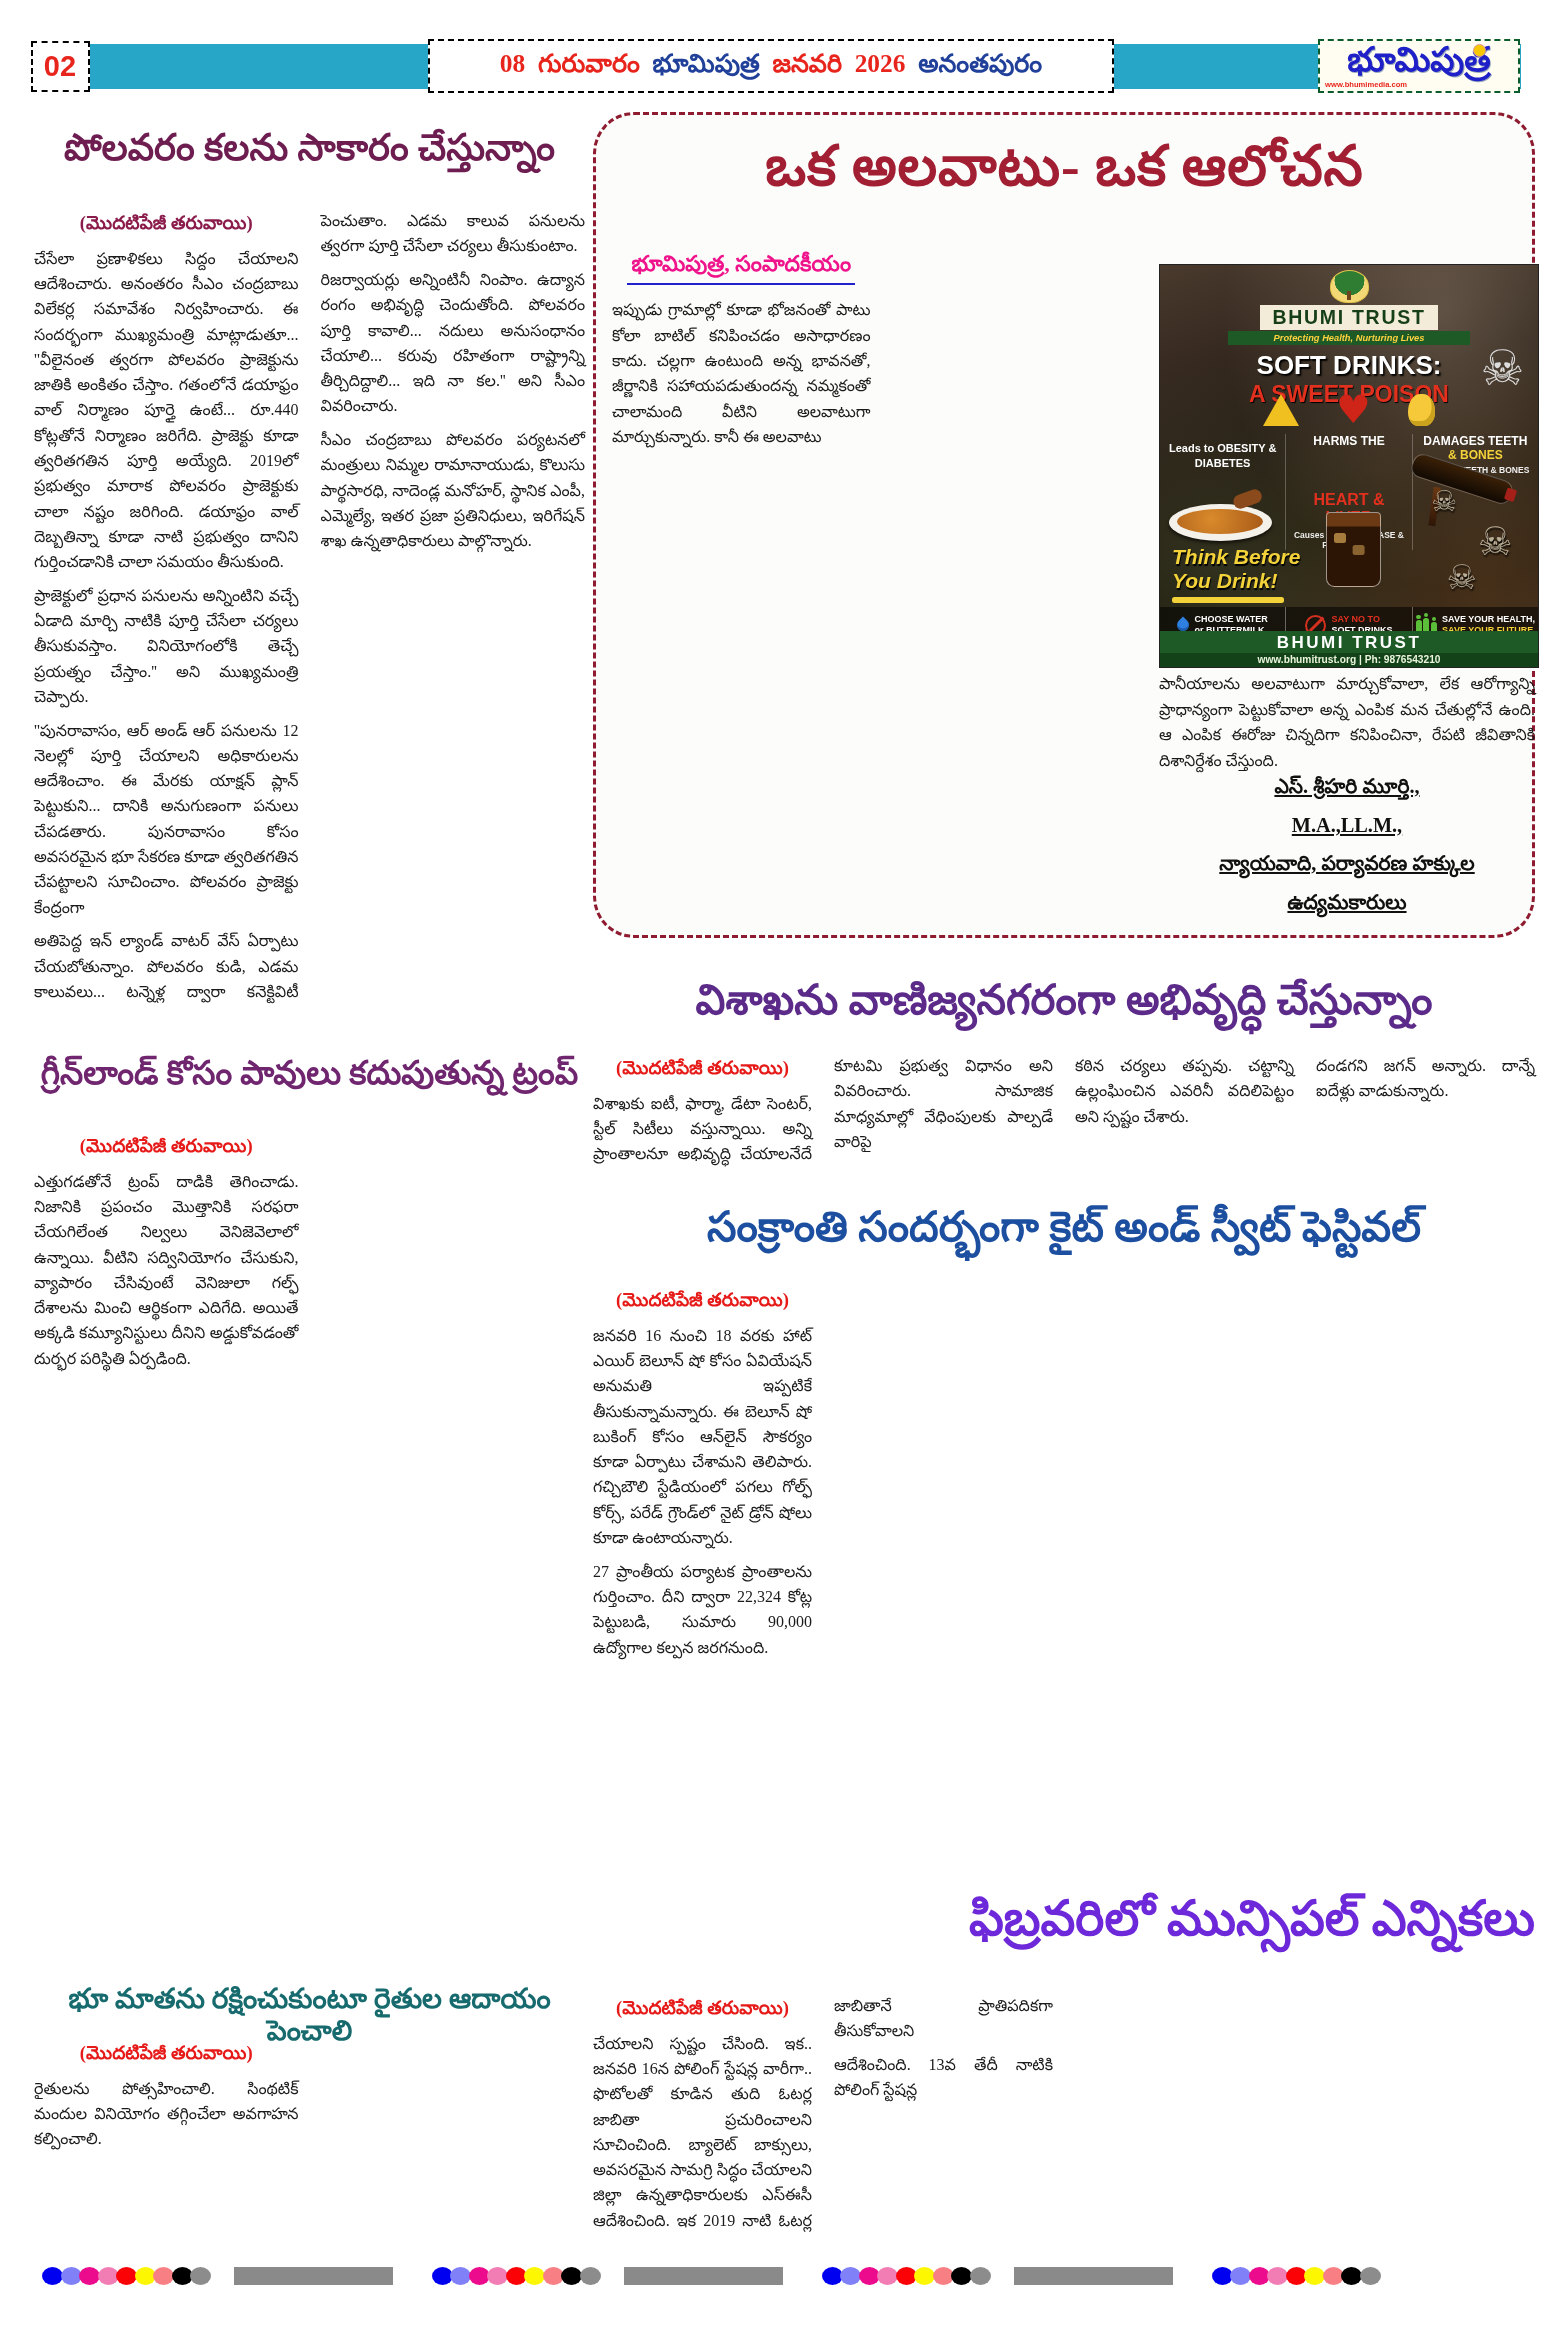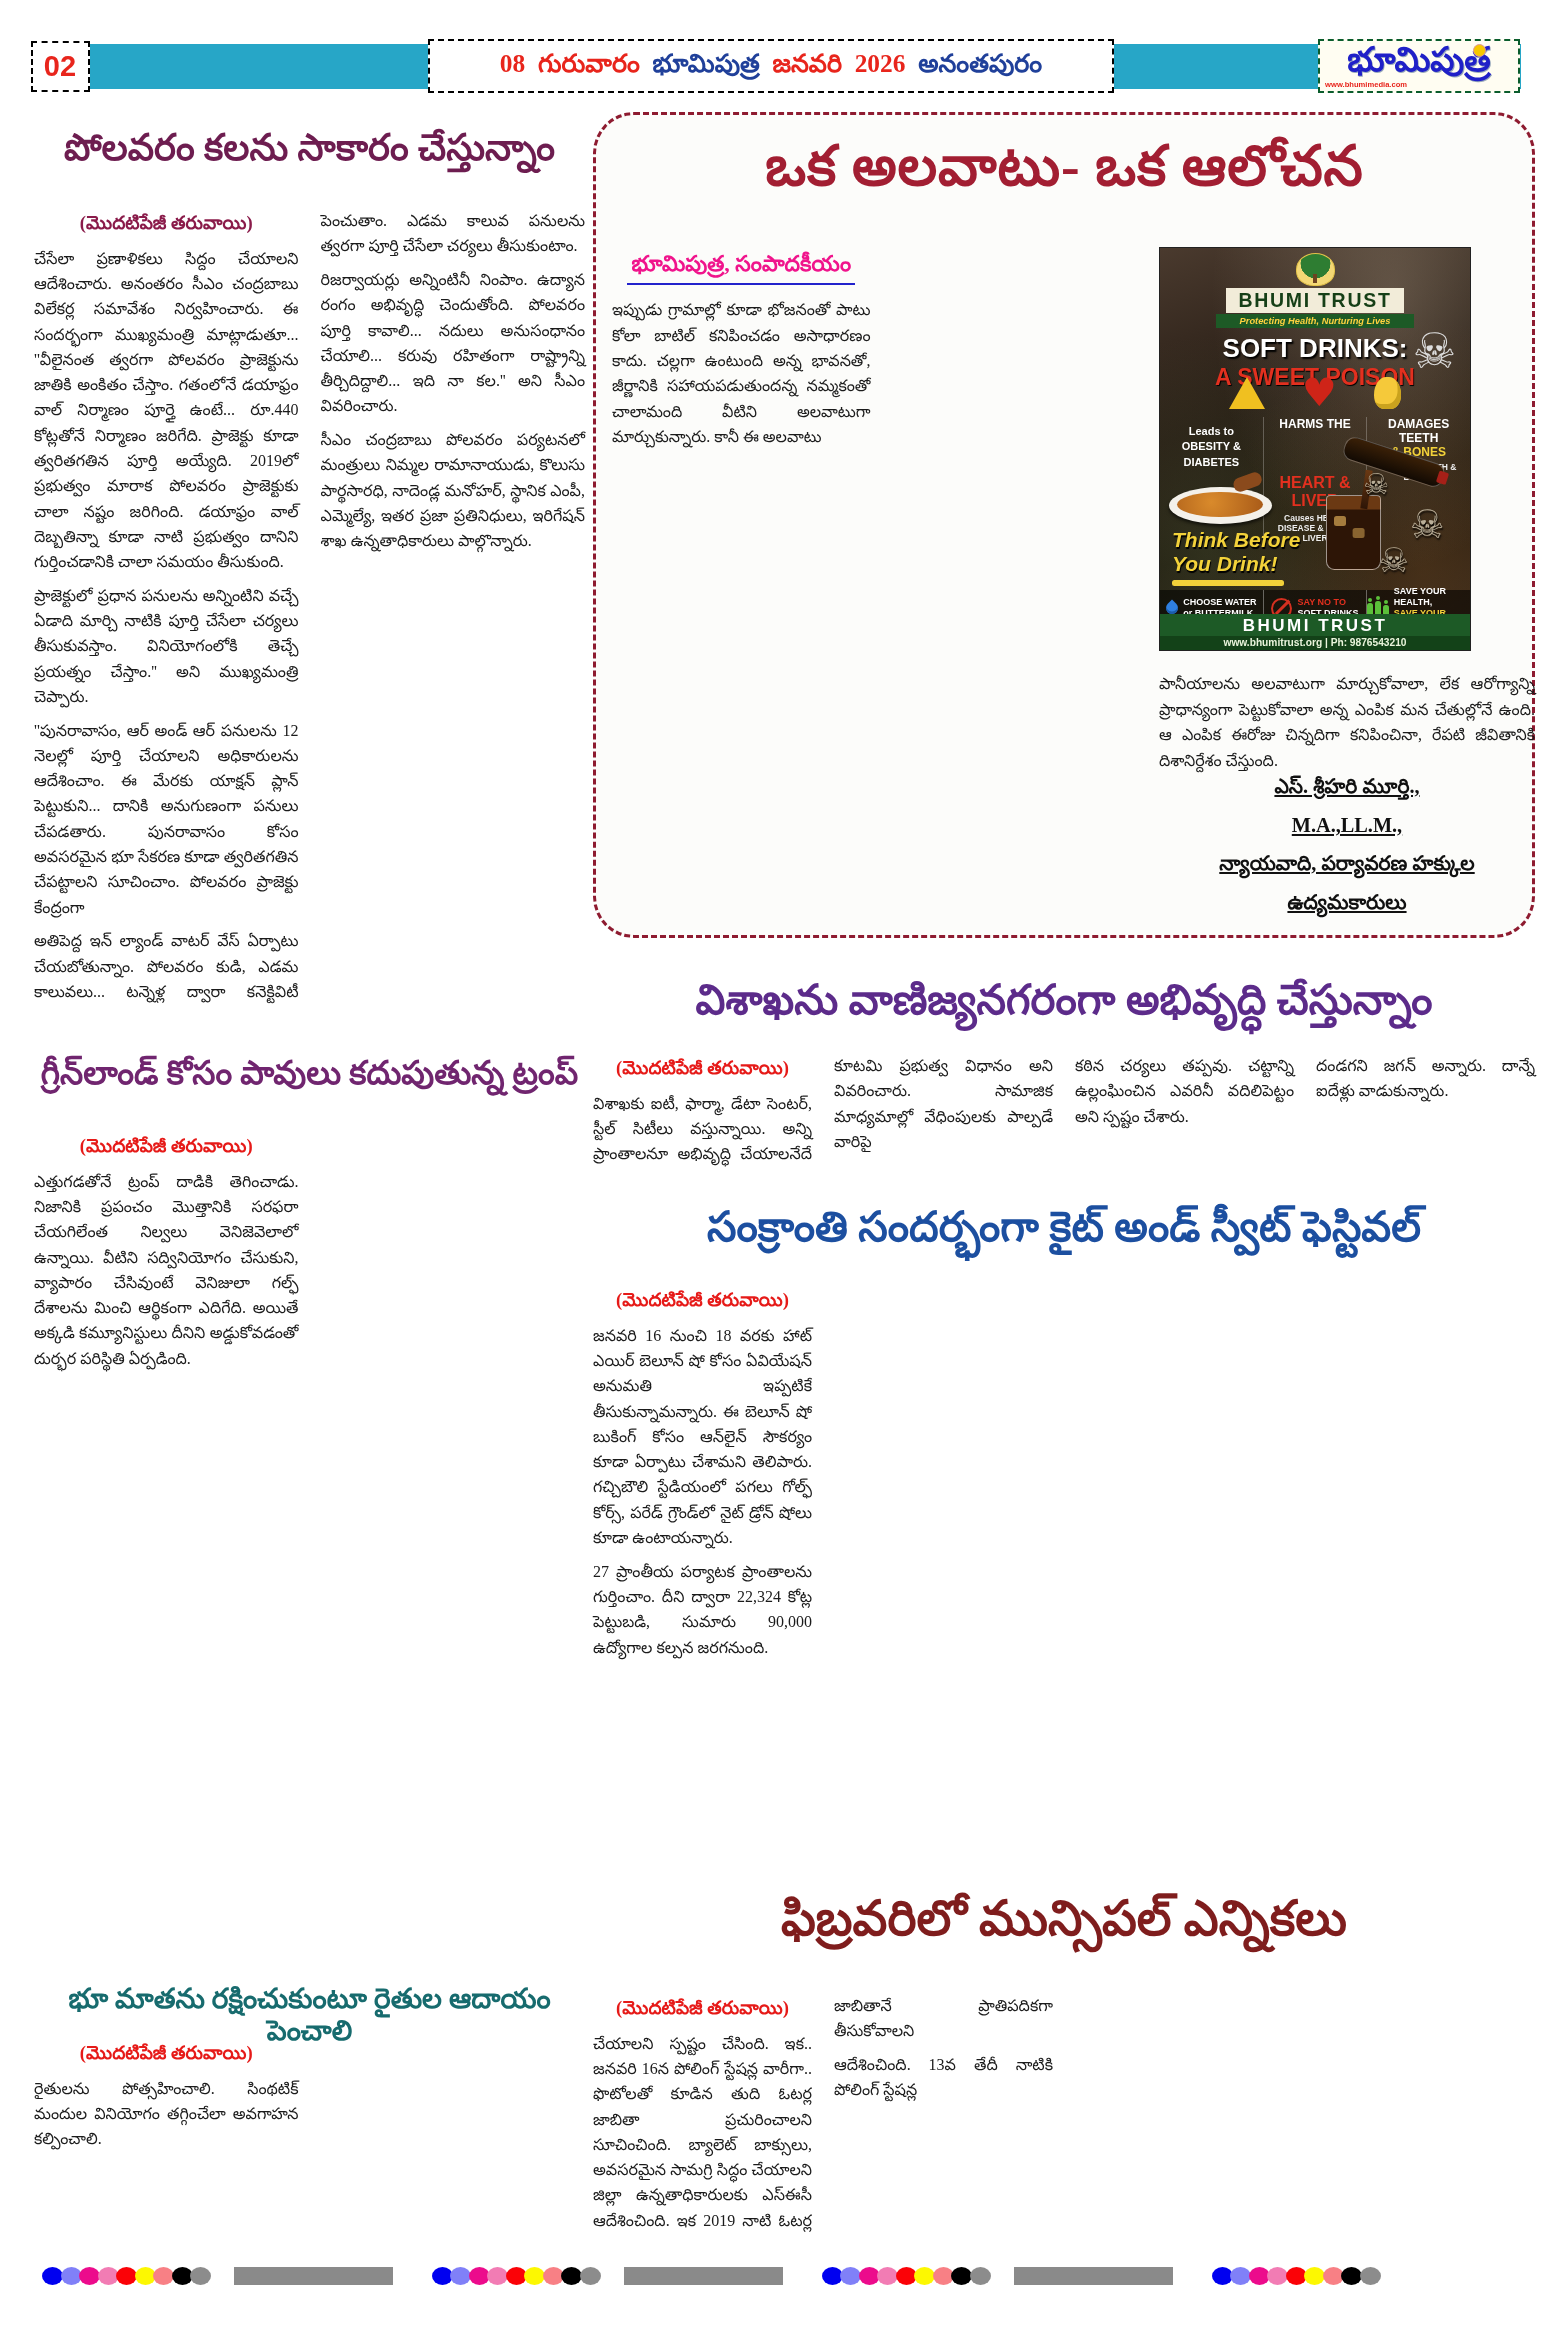--- a/index.html
+++ b/index.html
@@ -18,21 +18,21 @@
   .logotitle{color:#2020c8;font-weight:bold;font-size:34px;line-height:1;text-align:center;width:100%;margin-top:1.7px;text-shadow:0.8px 0.8px 0 #9ab;}
   .logosun{position:absolute;top:3.4px;right:32px;width:11px;height:11px;border-radius:50%;background:#f7c800;border:0.8px solid #d99;}
   .logosite{position:absolute;left:5.1px;bottom:1.7px;color:#e8251c;font-size:7.6px;font-family:"Liberation Sans",sans-serif;font-weight:bold;}
   
   .headline{font-weight:bold;text-align:center;line-height:1.15;}
   .h-polavaram{color:#6d1d50;font-size:37px;}
   .h-editorial{color:#a21e32;font-size:56px;letter-spacing:0.8px;}
   .h-greenland{color:#70256f;font-size:33px;}
   .h-visakha{color:#5c2b8a;font-size:42px;}
   .h-sankranti{color:#1c4fa0;font-size:42px;}
-  .h-municipal{color:#7f1d1d;font-size:49px;}
+  .h-municipal{color:#6d28d9;font-size:49px;text-align:right;}
   .h-bhumata{color:#176b6e;font-size:28px;}
   
   .cols{column-gap:22px;column-fill:auto;text-align:justify;font-size:16px;line-height:1.58;}
   .cols2{column-count:2;}
   .cols4{column-count:4;}
   .cols p{margin:0 0 8.5px 0;}
   .byline{font-weight:bold;text-align:center;font-size:18.6px;margin:0 0 12px 0;}
   .byline.red{color:#e61a18;}
   .byline.maroon{color:#8a1b4a;}
   
@@ -151,21 +151,21 @@
 
 <div class="abs edbox" style="left:593px;top:112px;width:942px;height:826px;"></div>
 <div class="abs headline h-editorial" style="left:606px;top:134px;width:917px;">ఒక అలవాటు- ఒక ఆలోచన</div>
 
 <div class="abs cols cols2" style="left:612px;top:247px;width:539px;height:674px;">
   <div class="ed-label">భూమిపుత్ర, సంపాదకీయం</div>
   <div class="ed-rule"></div>
   <p>ఇప్పుడు గ్రామాల్లో కూడా భోజనంతో పాటు కోలా బాటిల్ కనిపించడం అసాధారణం కాదు. చల్లగా ఉంటుంది అన్న భావనతో, జీర్ణానికి సహాయపడుతుందన్న నమ్మకంతో చాలామంది వీటిని అలవాటుగా మార్చుకున్నారు. కానీ ఈ అలవాటు</p>
 </div>
 
-<div class="ad abs" style="left:1159px;top:247px;width:312px;height:404px;">
+<div class="ad abs" style="left:1159px;top:264px;width:380px;height:404px;">
   <div class="ad-head">
     <div class="ad-tree">
         <i></i>
       </div>
     <div class="ad-brand">BHUMI TRUST</div>
     <div class="ad-tagline">Protecting Health, Nurturing Lives</div>
   </div>
   <div style="text-align:center;margin-top:5.1px;">
     <div class="ad-t1">SOFT DRINKS:</div>
     <div class="ad-t2">A SWEET POISON</div>

